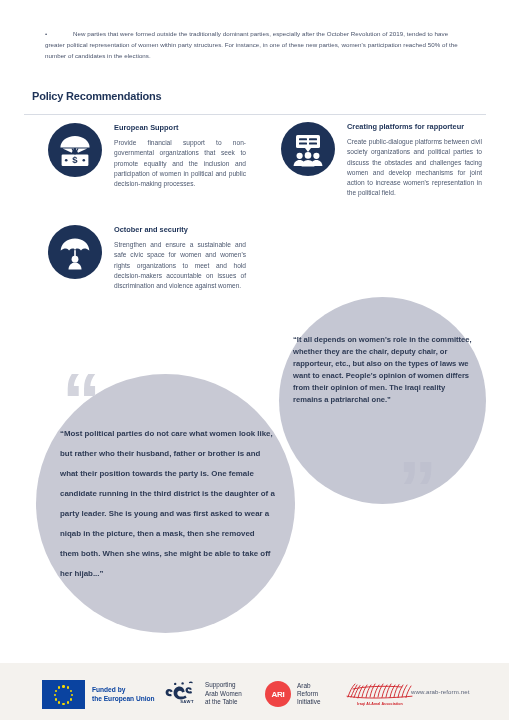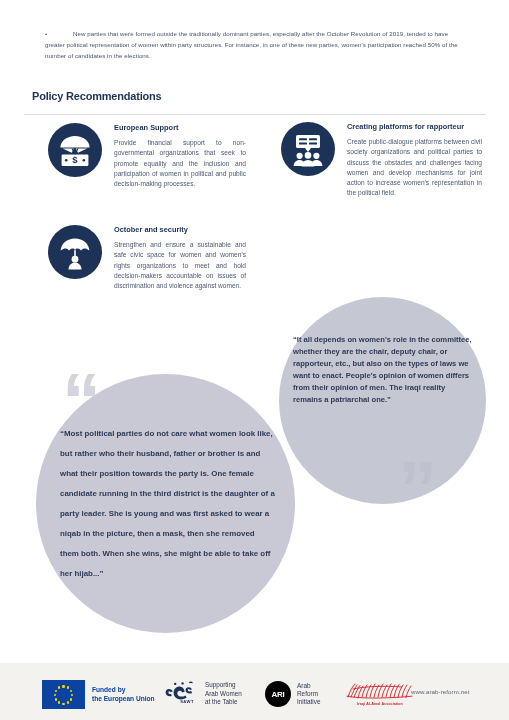--- a/index.html
+++ b/index.html
@@ -209,21 +209,21 @@
     line-height: 8.6px;
     color: #2c3750;
     white-space: nowrap;
   }
 
   
   #logo-ari { left: 265px; top: 18px; }
   .ari-mark {
     width: 26px; height: 26px;
     border-radius: 50%;
-    background: #000000;
+    background: #ef4444;
     position: relative;
     flex: 0 0 26px;
   }
   .ari-mark-text {
     position: absolute;
     left: 0; top: 0; width: 26px; height: 26px;
     display: flex; align-items: center; justify-content: center;
     font-size: 8px;
     font-weight: bold;
     color: #ffffff;

